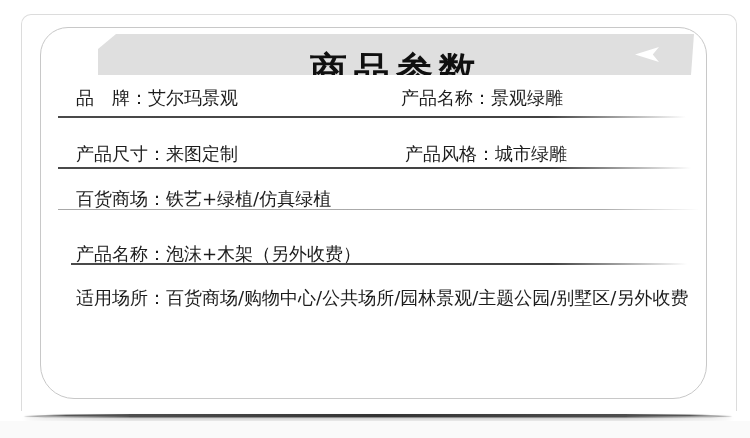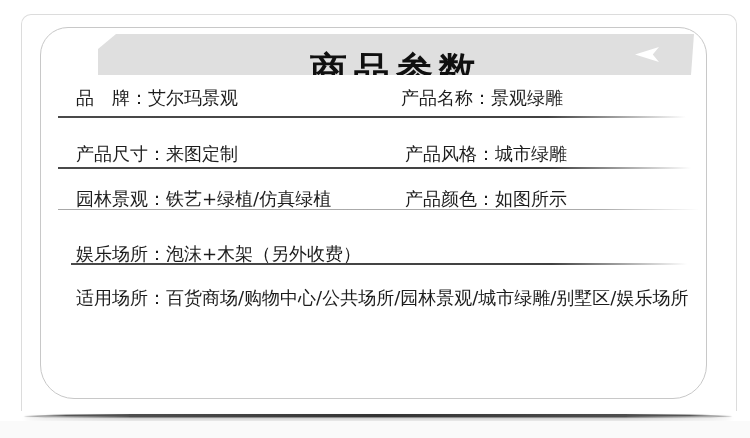--- a/index.html
+++ b/index.html
@@ -83,27 +83,26 @@
     </div>
 
     <div class="cell" style="left:360px;top:59px">产品名称：景观绿雕</div>
     <div class="cell" style="left:35px;top:59px">品　牌：艾尔玛景观</div>
     <div class="divider d-dark" style="left:17px;top:88px;width:628px"></div>
 
     <div class="cell" style="left:364px;top:115px">产品风格：城市绿雕</div>
     <div class="cell" style="left:35px;top:115px">产品尺寸：来图定制</div>
     <div class="divider d-dark" style="left:17px;top:139px;width:633px"></div>
 
-    <div class="cell" style="left:35px;top:160px">园林景观：铁艺+绿植/仿真绿植</div>
-    <div class="cell" style="left:364px;top:160px">产品颜色：如图所示</div>
+    <div class="cell" style="left:35px;top:160px">百货商场：铁艺+绿植/仿真绿植</div>
     <div class="divider d-light" style="left:17px;top:181px;width:641px"></div>
 
-    <div class="cell" style="left:35px;top:215px">娱乐场所：泡沫+木架（另外收费）</div>
+    <div class="cell" style="left:35px;top:215px">产品名称：泡沫+木架（另外收费）</div>
     <div class="divider d-dark" style="left:30px;top:235px;width:616px"></div>
 
-    <div class="cell" style="left:35px;top:259px">适用场所：百货商场/购物中心/公共场所/园林景观/城市绿雕/别墅区/娱乐场所</div>
+    <div class="cell" style="left:35px;top:259px">适用场所：百货商场/购物中心/公共场所/园林景观/主题公园/别墅区/另外收费</div>
 
   </div>
 
   <div class="page-shadow"></div>
   <div class="bottom-strip"></div>
 
 </div>
 
 </body></html>

